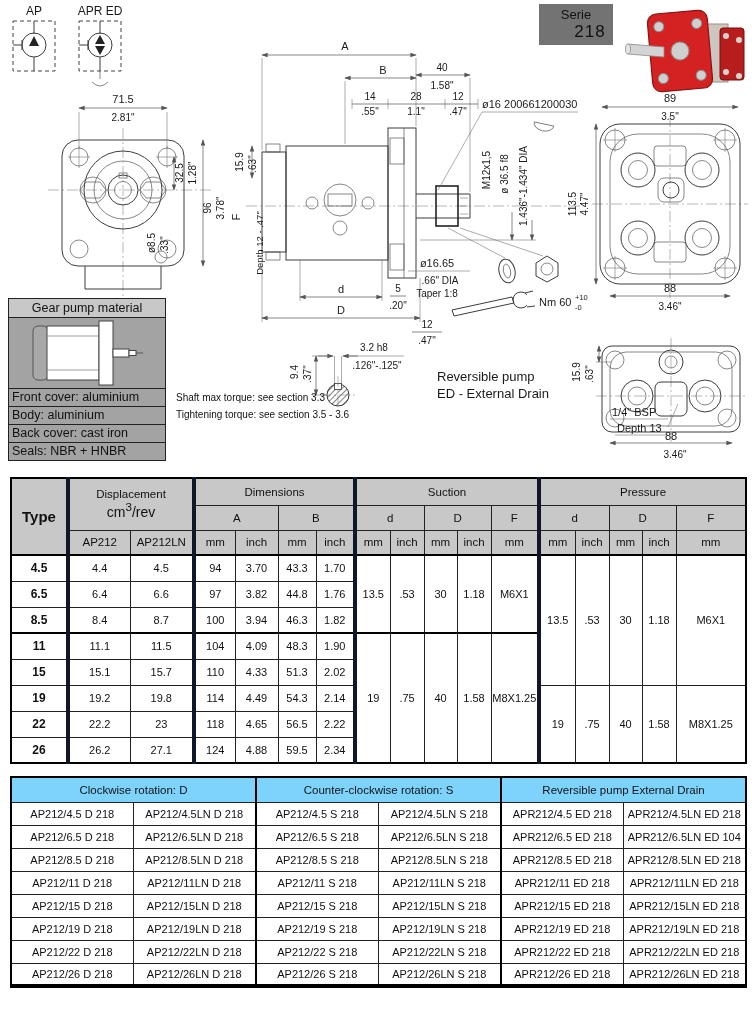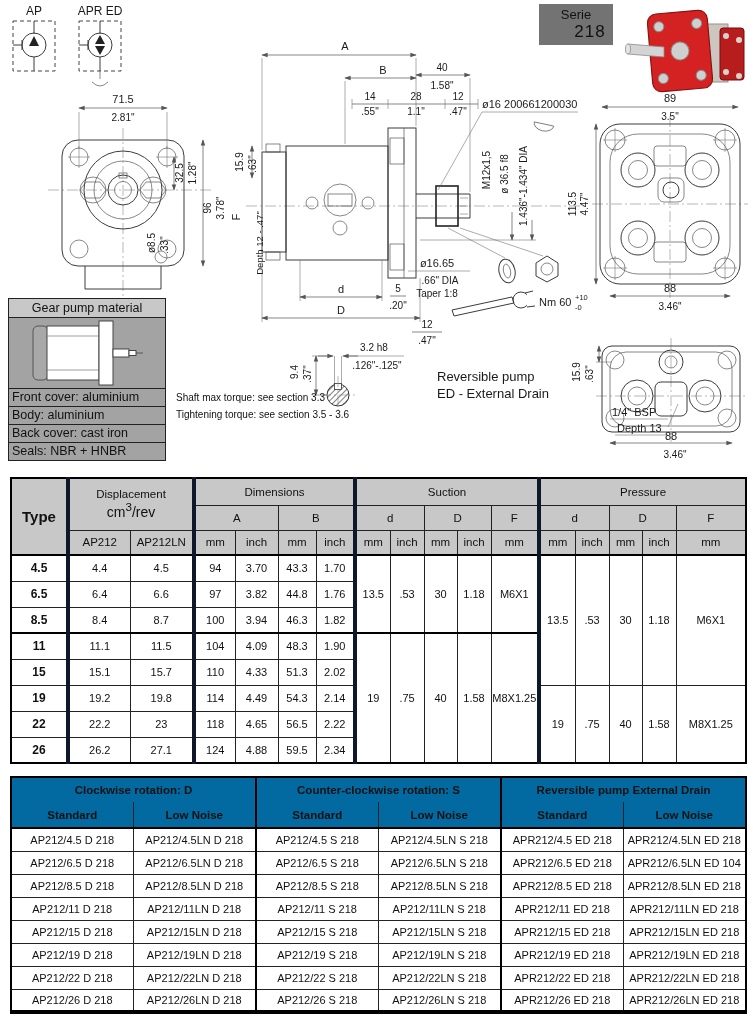--- a/index.html
+++ b/index.html
@@ -50,21 +50,21 @@
   .spec .bR { border-right:4px solid #0f172a; }
   .spec td.typ { font-weight:bold; font-size:12px; }
   .spec th.typh { font-weight:bold; font-size:15px;margin-left:40px; }
   .spec tr.grp td { border-top:2px solid #000; }
   .spec .unit { font-size:14px; }
 
   
   table.ord { position:absolute; left:10px; top:776px; width:735px; border-collapse:collapse;
               table-layout:fixed; text-align:center; border:2px solid #000; border-bottom:4px solid #000; }
   .ord th, .ord td { border:1px solid #222; padding:0; overflow:hidden; }
-  .ord thead th { background:#0369a1; font-weight:bold; }
+  .ord thead th { background:#7dd3fc; font-weight:normal; }
   .ord thead tr.gt { height:25px; } .ord thead tr.gt th { border-bottom:none; font-size:11.5px; }
   .ord thead tr.st { height:26px; } .ord thead tr.st th { border-top:none; border-bottom:2px solid #000; font-size:11.5px; }
   .ord tbody tr { height:23px; }
   .ord tbody td { font-size:11px; }
   .ord .gl { border-left:2px solid #000; }
 </style>
 </head>
 <body>
 
 <div id="page">
@@ -562,28 +562,20 @@
       <col style="width:123px">
         <col style="width:122px">
         <col style="width:123px">
     </colgroup>
     <thead>
       <tr class="gt">
         <th colspan="2">Clockwise rotation: D</th>
         <th colspan="2" class="gl">Counter-clockwise rotation: S</th>
         <th colspan="2" class="gl">Reversible pump External Drain</th>
       </tr>
-      <tr class="st">
-        <th>Standard</th>
-        <th>Low Noise</th>
-        <th class="gl">Standard</th>
-        <th>Low Noise</th>
-        <th class="gl">Standard</th>
-        <th>Low Noise</th>
-      </tr>
     </thead>
     <tbody>
       <tr>
         <td>AP212/4.5 D 218</td>
         <td>AP212/4.5LN D 218</td>
         <td class="gl">AP212/4.5 S 218</td>
         <td>AP212/4.5LN S 218</td>
         <td class="gl">APR212/4.5 ED 218</td>
         <td>APR212/4.5LN ED 218</td>
       </tr>

